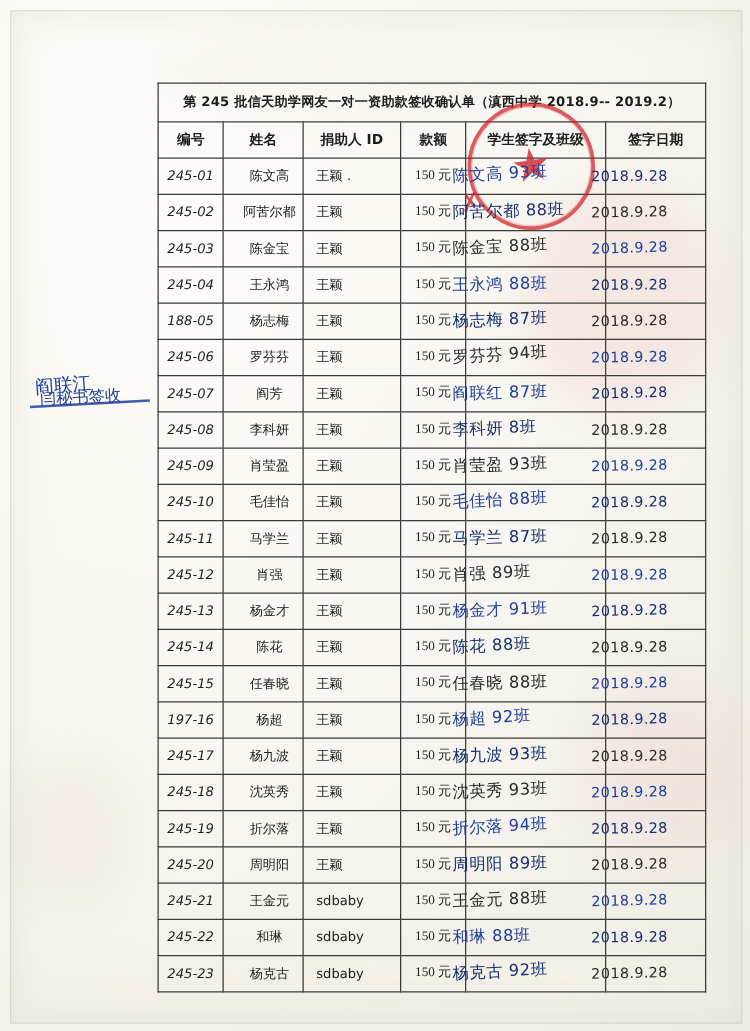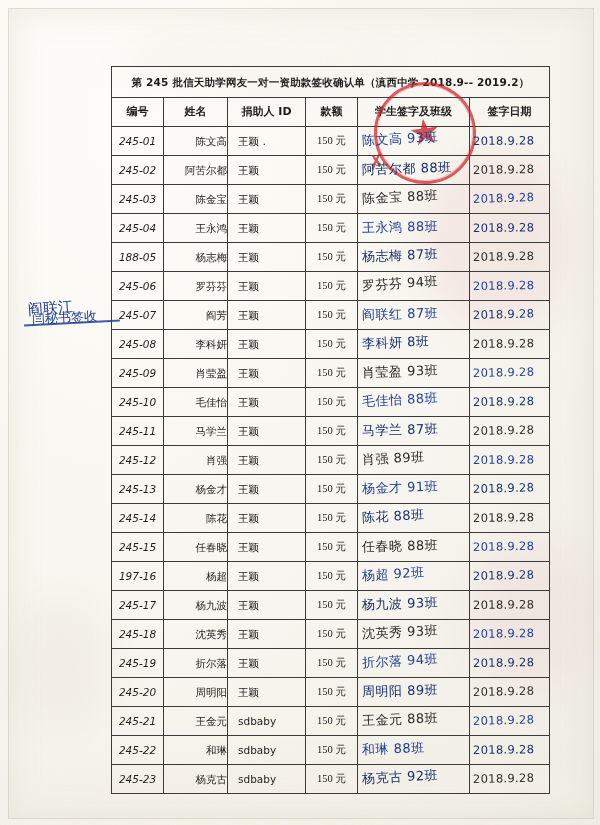--- a/index.html
+++ b/index.html
@@ -38,21 +38,21 @@
     left: 8px; top: 8px;
     width: 584px; height: 809px;
     border: 1px solid rgba(190,184,170,.45);
     box-shadow: inset 0 0 30px rgba(210,205,190,.35);
     pointer-events: none;
   }
 
   
   .table-wrap {
     position: absolute;
-    left: 111px;
+    left: 126px;
     top: 66px;
     width: 438px;
   }
   table {
     border-collapse: collapse;
     width: 438px;
     table-layout: fixed;
     background: transparent;
   }
   td, th {
@@ -75,21 +75,21 @@
   }
   thead td { font-weight: bold; font-size: 11px; }
   col.c-id   { width: 52px; }
   col.c-name { width: 64px; }
   col.c-don  { width: 78px; }
   col.c-amt  { width: 52px; }
   col.c-sig  { width: 112px; }
   col.c-date { width: 80px; }
 
   td.id-cell   { text-align: center; font-style: italic; }
-  td.name-cell { text-align: right; padding-left: 10px; }
+  td.name-cell { text-align: center; padding-left: 10px; }
   td.don-cell  { text-align: left; padding-left: 10px; }
   td.amt-cell  { text-align: center; font-family: Liberation Serif, serif; }
   td.sig-cell, td.date-cell { position: relative; }
 
   
   .hw {
     position: absolute;
     font-family: "DejaVu Sans", "Liberation Sans", sans-serif;
     color: #1b3f86;
     white-space: nowrap;

